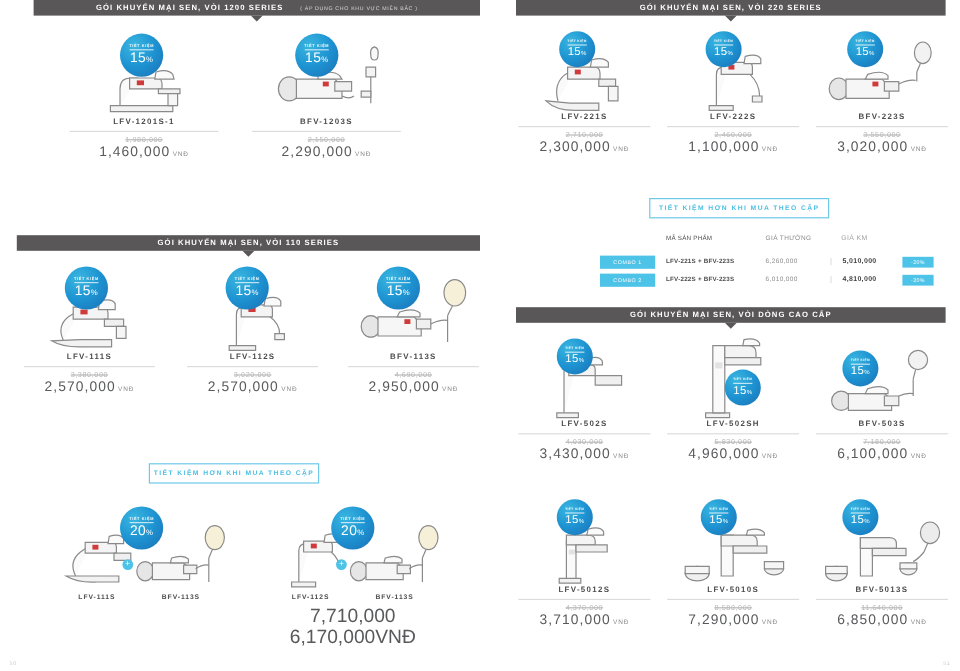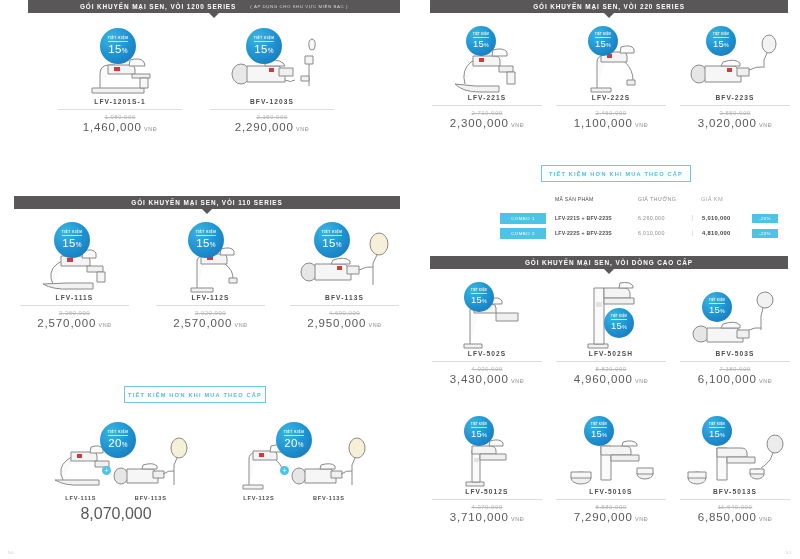--- a/index.html
+++ b/index.html
@@ -358,21 +358,20 @@
           <path d="M133 35 v20"></path>
           <path d="M122 44 q6 -4 11 -3"></path>
         </g>
       </svg>
     </div>
     <div class="codes">
       <span>LFV-111S</span>
       <span>BFV-113S</span>
     </div>
     <div class="rule"></div>
-    <div class="old">8,070,000</div>
   </div>
 
   <div class="pair" style="left:218px; top:418px; width:152px;">
     <div class="pair-art">
       <div class="badge b36" style="left:58px; top:4px;">
         <span class="btop">TIẾT KIỆM</span>
         <span class="bnum"><span>20</span><i>%</i></span>
       </div>
       <span class="plus" style="left:62px; top:48px;">+</span>
       <svg width="150" height="62" viewBox="0 0 150 62">
@@ -392,20 +391,22 @@
           <path d="M133 35 v20"></path>
           <path d="M122 44 q6 -4 11 -3"></path>
         </g>
       </svg>
     </div>
     <div class="codes">
       <span>LFV-112S</span>
       <span>BFV-113S</span>
     </div>
     <div class="rule"></div>
+    <div class="old">7,710,000</div>
+    <div class="new"><span>6,170,000</span><span class="cur">VNĐ</span></div>
   </div>
 
   <div class="pageno" style="left:8px;">50</div>
 
   <div class="band" style="left:430px; top:0; width:358px;">
     <span class="band-title">GÓI KHUYẾN MẠI SEN, VÒI 220 SERIES</span>
   </div>
 
   <div class="prod" style="left:424px; top:22px; width:126px;">
     <div class="art">

